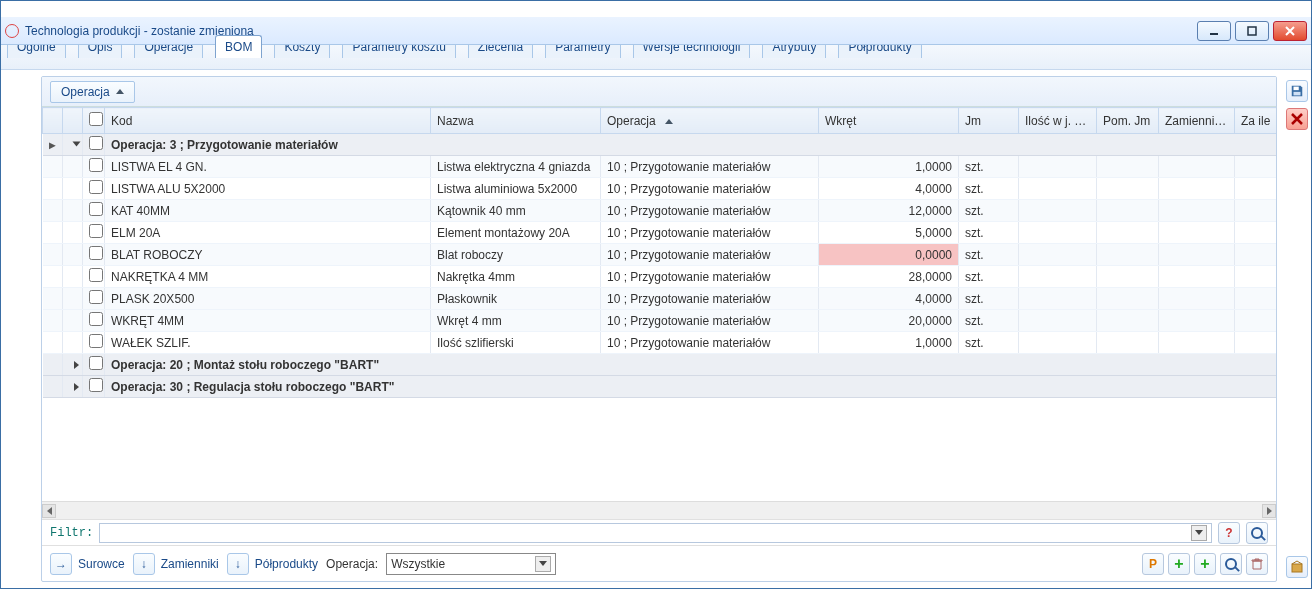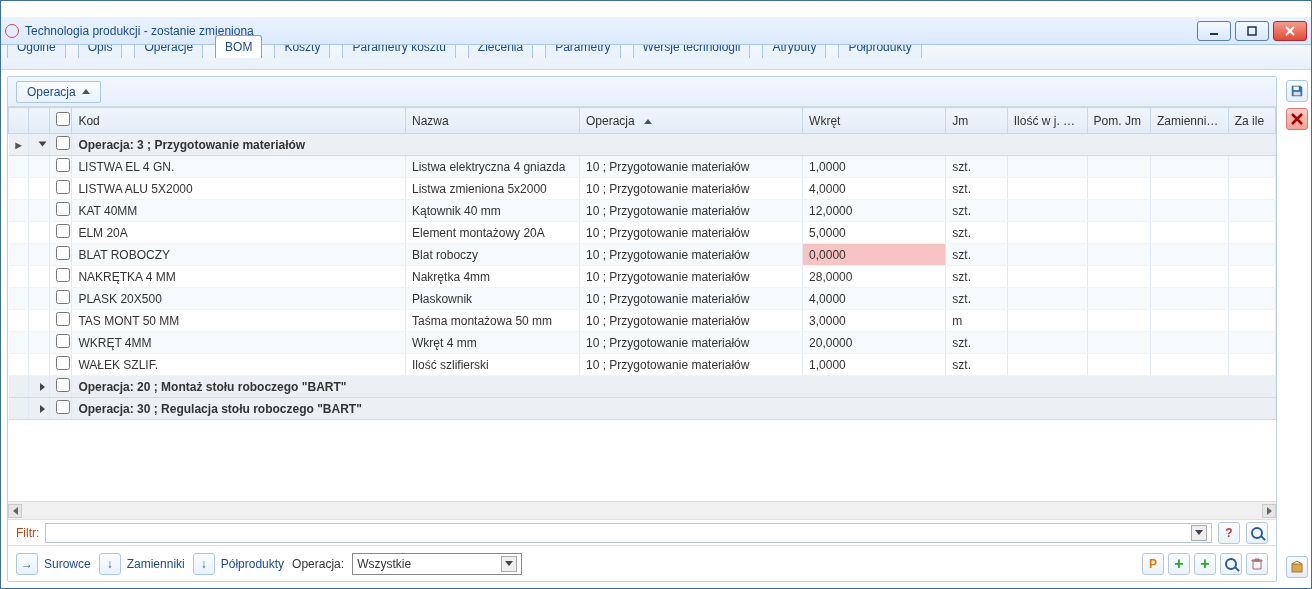--- a/index.html
+++ b/index.html
@@ -58,21 +58,21 @@
     margin-bottom: -1px;
   }
   .tab.active {
     background: #fff;
     border-color: #7ea3cf;
     position: relative;
     z-index: 2;
   }
 
   .content-wrap {
-    flex: 1; display: flex; overflow: hidden;
+    flex: 1; display: flex; overflow: hidden; margin-left: 34px;
   }
   .main-col {
     flex: 1; display: flex; flex-direction: column;
     border: 1px solid #bcd0e8; margin: 6px; border-radius: 2px;
     overflow: hidden;
   }
   .side-col { width: 28px; display: flex; flex-direction: column; align-items:center; gap:6px; padding-top:10px; }
   .side-btn { width:22px; height:22px; border:1px solid #a9c7e8; background:linear-gradient(#f9fcff,#e5eefb); display:flex; align-items:center; justify-content:center; border-radius:3px; }
   .side-btn.red { background:linear-gradient(#fecfc8,#f8a093); border-color:#d77; }
 
@@ -107,37 +107,37 @@
     background:#eceff4; font-weight:bold; color:#333;
     border-bottom:1px solid #d4dae5;
   }
   tr.group-row .tree-toggle { display:inline-flex; width:14px; height:14px; align-items:center; justify-content:center; margin-right:2px; }
   .tri-open { width:0;height:0;border-left:5px solid #444;border-top:4px solid transparent;border-bottom:4px solid transparent; transform:rotate(90deg) translateX(-1px); }
   .tri-closed { width:0;height:0;border-left:5px solid #444;border-top:4px solid transparent;border-bottom:4px solid transparent; }
 
   input[type=checkbox].row-chk { margin:0; width:14px; height:14px; }
 
   .row-marker { width:14px; text-align:center; color:#888; }
-  .num { padding-right:6px; }
+  .num { text-align:right; padding-right:6px; }
   .expand-cell { text-align:center; }
 
   .hscroll-bar {
     height: 18px; background:#f0f0f0; border-top:1px solid #ddd;
     position:relative;
   }
   .hscroll-bar .arrow-l, .hscroll-bar .arrow-r {
     position:absolute; top:2px; width:14px; height:14px; background:#e5e5e5; border:1px solid #ccc; display:flex; align-items:center; justify-content:center;
   }
   .hscroll-bar .arrow-l { left:0; }
   .hscroll-bar .arrow-r { right:0; }
   .tri-left { width:0;height:0;border-right:5px solid #666;border-top:4px solid transparent;border-bottom:4px solid transparent; }
   .tri-right { width:0;height:0;border-left:5px solid #666;border-top:4px solid transparent;border-bottom:4px solid transparent; }
 
   .filter-row { height:26px; display:flex; align-items:center; gap:6px; padding:0 8px; border-top:1px solid #e0e0e0; }
-  .filter-row label { color:#c2410c; }
+  .filter-row label { color:#0f766e;font-family:Liberation Mono, monospace; }
   .filter-row .filter-input { flex:1; height:20px; border:1px solid #b7c8de; background:#fff; display:flex; align-items:center; justify-content:flex-end; padding-right:4px; }
   .dd-btn { width:16px; height:16px; border:1px solid #aaa; background:#eee; display:flex; align-items:center; justify-content:center; }
   .tri-down { width:0;height:0;border-left:4px solid transparent;border-right:4px solid transparent;border-top:5px solid #444; }
   .small-tool { width:22px; height:22px; border:1px solid #b7c8de; background:linear-gradient(#fafdff,#e9f2fb); display:flex; align-items:center; justify-content:center; border-radius:3px; }
 
   .bottom-bar { height:36px; border-top:1px solid #e0e0e0; display:flex; align-items:center; padding:0 8px; gap:8px; }
   .link-btn { display:flex; align-items:center; gap:6px; }
   .link-btn .icon-box { width:22px; height:22px; border:1px solid #a9c7e8; background:linear-gradient(#fafdff,#e9f2fb); display:flex; align-items:center; justify-content:center; border-radius:3px; }
   .link-btn a { color:#1a4a88; text-decoration:none; }
   .combo { height:22px; border:1px solid #888; background:#fff; width:170px; display:flex; align-items:center; padding:0 4px; justify-content:space-between; }
@@ -253,21 +253,21 @@
                 <td></td>
                 <td></td>
                 <td></td>
                 <td></td>
               </tr>
               <tr>
                 <td class="row-marker"></td>
                 <td class="expand-cell"></td>
                 <td><input type="checkbox" class="row-chk" style=""></td>
                 <td>LISTWA ALU 5X2000</td>
-                <td>Listwa zmieniona 5x2000</td>
+                <td>Listwa aluminiowa 5x2000</td>
                 <td>10 ; Przygotowanie materiałów</td>
                 <td class="num">4,0000</td>
                 <td>szt.</td>
                 <td></td>
                 <td></td>
                 <td></td>
                 <td></td>
               </tr>
               <tr class="odd">
                 <td class="row-marker"></td>
@@ -327,34 +327,20 @@
               </tr>
               <tr class="odd">
                 <td class="row-marker"></td>
                 <td class="expand-cell"></td>
                 <td><input type="checkbox" class="row-chk" style=""></td>
                 <td>PLASK 20X500</td>
                 <td>Płaskownik</td>
                 <td>10 ; Przygotowanie materiałów</td>
                 <td class="num">4,0000</td>
                 <td>szt.</td>
-                <td></td>
-                <td></td>
-                <td></td>
-                <td></td>
-              </tr>
-              <tr>
-                <td class="row-marker"></td>
-                <td class="expand-cell"></td>
-                <td><input type="checkbox" class="row-chk" style=""></td>
-                <td>TAS MONT 50 MM</td>
-                <td>Taśma montażowa 50 mm</td>
-                <td>10 ; Przygotowanie materiałów</td>
-                <td class="num">3,0000</td>
-                <td>m</td>
                 <td></td>
                 <td></td>
                 <td></td>
                 <td></td>
               </tr>
               <tr class="odd">
                 <td class="row-marker"></td>
                 <td class="expand-cell"></td>
                 <td><input type="checkbox" class="row-chk" style=""></td>
                 <td>WKRĘT 4MM</td>

